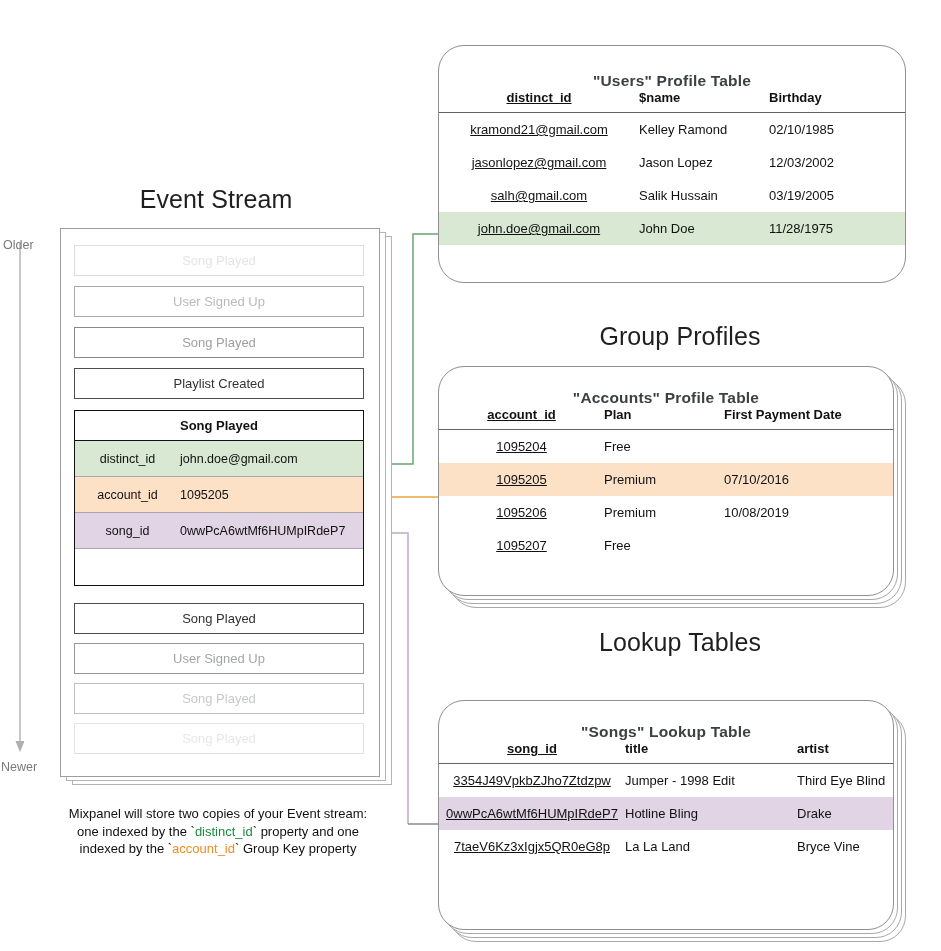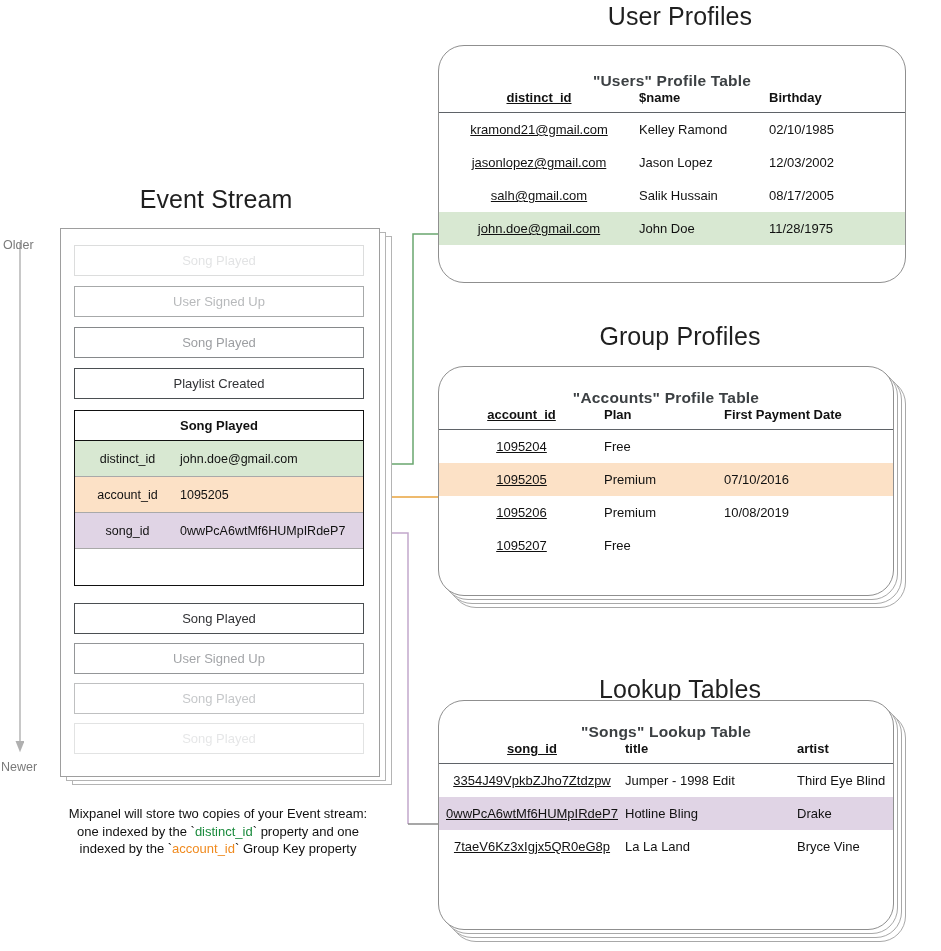--- a/index.html
+++ b/index.html
@@ -258,21 +258,20 @@
       <span class="ev-label" style="color:rgba(95,99,104,0.16);">Song Played</span>
     </div>
   </div>
 
   <div class="caption" style="left:48px;top:805px;">
     <span>Mixpanel will store two copies of your Event stream:</span><br>
     <span>one indexed by the `</span><span class="cap-green">distinct_id</span><span>` property and one</span><br>
     <span>indexed by the `</span><span class="cap-orange">account_id</span><span>` Group Key property</span>
   </div>
 
-  <div class="abs section-title" style="left:440px;top:2px;width:480px;">User Profiles</div>
 
   <div class="card-stack" style="left:438px;top:45px;width:472px;height:240px;">
     <div class="card-front" style="width:466px;height:236px;">
       <div class="card-title" style="margin-top:26px;">"Users" Profile Table</div>
       <table class="dtable">
         <colgroup>
             <col style="width:200px">
             <col style="width:130px">
             <col style="width:136px">
           </colgroup>
@@ -290,21 +289,21 @@
             <td class="val">02/10/1985</td>
           </tr>
           <tr>
             <td class="key">jasonlopez@gmail.com</td>
             <td class="val">Jason Lopez</td>
             <td class="val">12/03/2002</td>
           </tr>
           <tr>
             <td class="key">salh@gmail.com</td>
             <td class="val">Salik Hussain</td>
-            <td class="val">08/17/2005</td>
+            <td class="val">03/19/2005</td>
           </tr>
           <tr class="hl-green">
             <td class="key">john.doe@gmail.com</td>
             <td class="val">John Doe</td>
             <td class="val">11/28/1975</td>
           </tr>
         </tbody>
       </table>
     </div>
   </div>
@@ -349,21 +348,21 @@
           <tr>
             <td class="key">1095207</td>
             <td class="val">Free</td>
             <td class="val"></td>
           </tr>
         </tbody>
       </table>
     </div>
   </div>
 
-  <div class="abs section-title" style="left:440px;top:675px;width:480px;">Lookup Tables</div>
+  <div class="abs section-title" style="left:440px;top:628px;width:480px;">Lookup Tables</div>
 
   <div class="card-stack" style="left:438px;top:700px;width:478px;height:248px;">
     <div class="card-shadow" style="left:12px;top:12px;width:454px;height:228px;"></div>
     <div class="card-shadow" style="left:8px;top:8px;width:454px;height:228px;"></div>
     <div class="card-shadow" style="left:4px;top:4px;width:454px;height:228px;"></div>
     <div class="card-front" style="width:454px;height:228px;">
       <div class="card-title" style="margin-top:22px;">"Songs" Lookup Table</div>
       <table class="dtable">
         <colgroup>
             <col style="width:186px">

